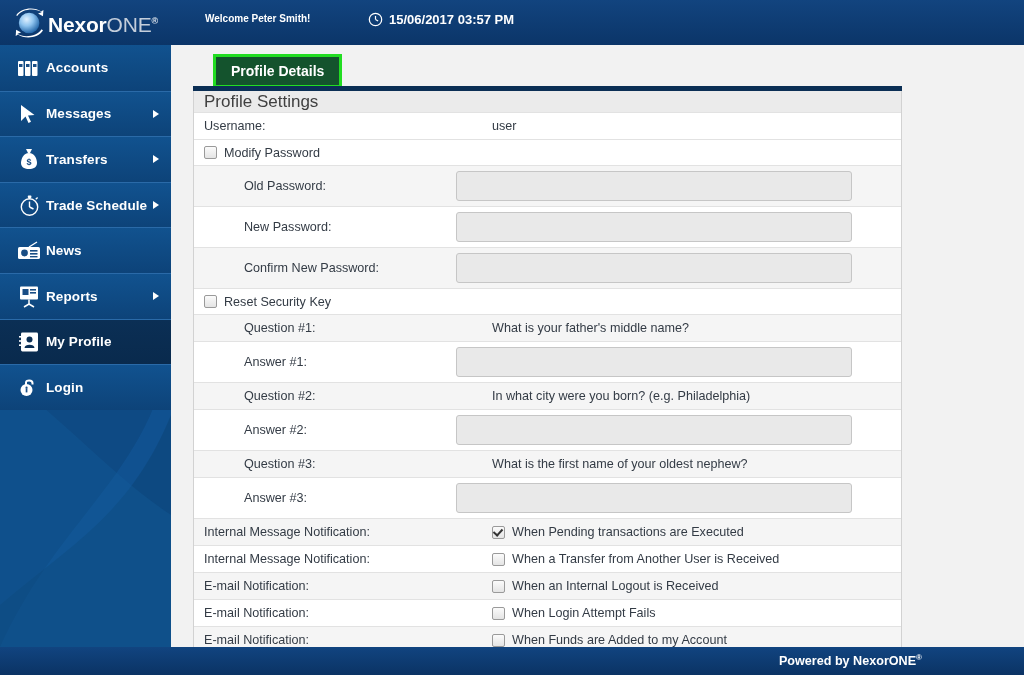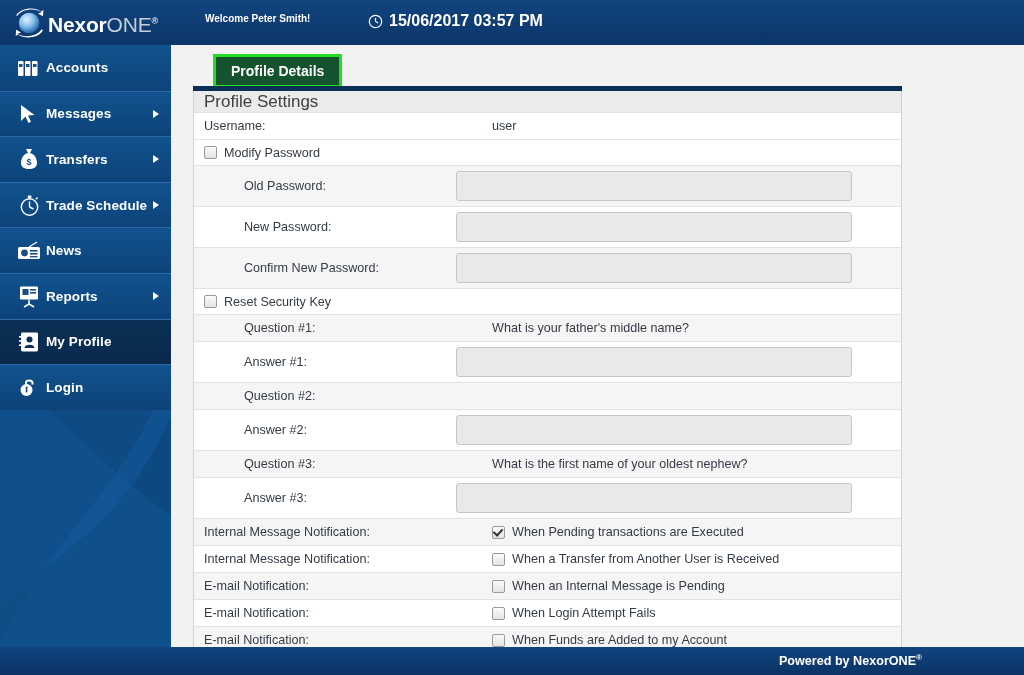--- a/index.html
+++ b/index.html
@@ -27,21 +27,21 @@
   }
   .logo-nexor{color:#ffffff;}
   .logo-one{color:#c4cedb;font-weight:normal;}
   .logo-reg{color:#dfe6ee;font-size:9px;vertical-align:super;}
   .welcome{
     position:absolute;left:205px;top:13px;
     color:#ffffff;font-size:10px;font-weight:bold;white-space:nowrap;
   }
   .clock-group{position:absolute;left:368px;top:12px;display:flex;align-items:center;gap:6px;}
   .clock-icon{width:15px;height:15px;display:block;}
-  .datetime{color:#ffffff;font-size:16px;font-weight:bold;white-space:nowrap;}
+  .datetime{color:#ffffff;font-size:13px;font-weight:bold;white-space:nowrap;}
 
   
   .sidebar{
     position:absolute;left:0;top:45px;width:171px;height:602px;
     background:#0e4a84;
     overflow:hidden;
   }
   .sidebar-deco{position:absolute;left:0;top:0;width:171px;height:602px;overflow:hidden;}
   .sidebar-menu{position:absolute;left:0;top:0;width:171px;}
   .nav-item{
@@ -339,20 +339,21 @@
         <span class="lbl indent">Question #1:</span>
         <span class="val">What is your father's middle name?</span>
       </div>
       <div class="row plain h41">
         <span class="lbl indent">Answer #1:</span>
         <span class="fld"></span>
       </div>
 
       <div class="row shade h27">
         <span class="lbl indent">Question #2:</span>
+        <span class="val">In what city were you born? (e.g. Philadelphia)</span>
       </div>
       <div class="row plain h41">
         <span class="lbl indent">Answer #2:</span>
         <span class="fld"></span>
       </div>
 
       <div class="row shade h27">
         <span class="lbl indent">Question #3:</span>
         <span class="val">What is the first name of your oldest nephew?</span>
       </div>
@@ -372,21 +373,21 @@
         <span class="lbl">Internal Message Notification:</span>
         <span class="cbx-row">
           <span class="cbx"></span>
           <span class="cbx-text">When a Transfer from Another User is Received</span>
         </span>
       </div>
       <div class="row shade h27">
         <span class="lbl">E-mail Notification:</span>
         <span class="cbx-row">
           <span class="cbx"></span>
-          <span class="cbx-text">When an Internal Message is Pending</span>
+          <span class="cbx-text">When an Internal Logout is Received</span>
         </span>
       </div>
       <div class="row plain h27">
         <span class="lbl">E-mail Notification:</span>
         <span class="cbx-row">
           <span class="cbx"></span>
           <span class="cbx-text">When Login Attempt Fails</span>
         </span>
       </div>
       <div class="row shade h27">

